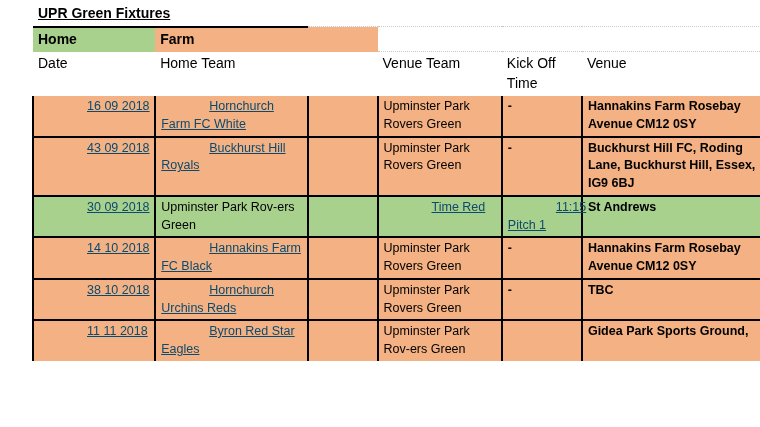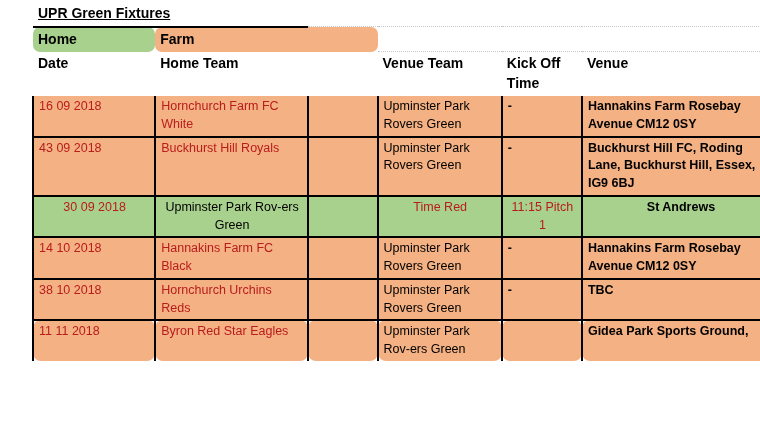--- a/index.html
+++ b/index.html
@@ -60,60 +60,60 @@
     border-bottom: 2px solid #000 !important;
   }
   
   .band {
     background: #f4b183;
     font-weight: bold;
     font-size: 15px;
     border-left: 2px solid #000;
     border-right: 2px solid #000;
     border-bottom: 2px solid #000;
-    border-radius: 7px;
   }
   .band.green {
     background: #a9d18e;
     border-right: 0;
   }
 
   
   .colhead {
     background: #ffffff;
-    font-weight: bold;
+    font-weight: normal;
     font-size: 14.5px;
     border-left: 2px solid #000;
     border-bottom: 2px solid #000;
     border-top: 0;
     padding-top: 3px;
     padding-bottom: 4px;
   }
   .colhead.last { border-right: 2px solid #000; }
 
   
   tr.row td {
     border-left: 2px solid #000;
     border-bottom: 2px solid #000;
     font-weight: bold;
     font-size: 12.5px;
   }
   tr.row td.last { border-right: 2px solid #000; }
   tr.row.orange td { background: #f4b183; }
-  tr.row.green td  { background: #a9d18e; text-align: center; }
+  tr.row.green td  { background: #a9d18e; }
 
   .link {
-    color: #b91c1c;
+    color: #0c4a6e;
+    text-decoration: underline;
     font-weight: normal;
+    margin-left: 48px;
   }
   .plain { font-weight: normal; }
   .dash { font-weight: bold; }
   .cutoff td {
     border-bottom: 0 !important;
-    border-radius: 8px;
   }
 </style>
 </head>
 <body>
 
 <div class="sheet">
   <table class="fixtures">
     <colgroup>
       <col class="c-date">
       <col class="c-home">

